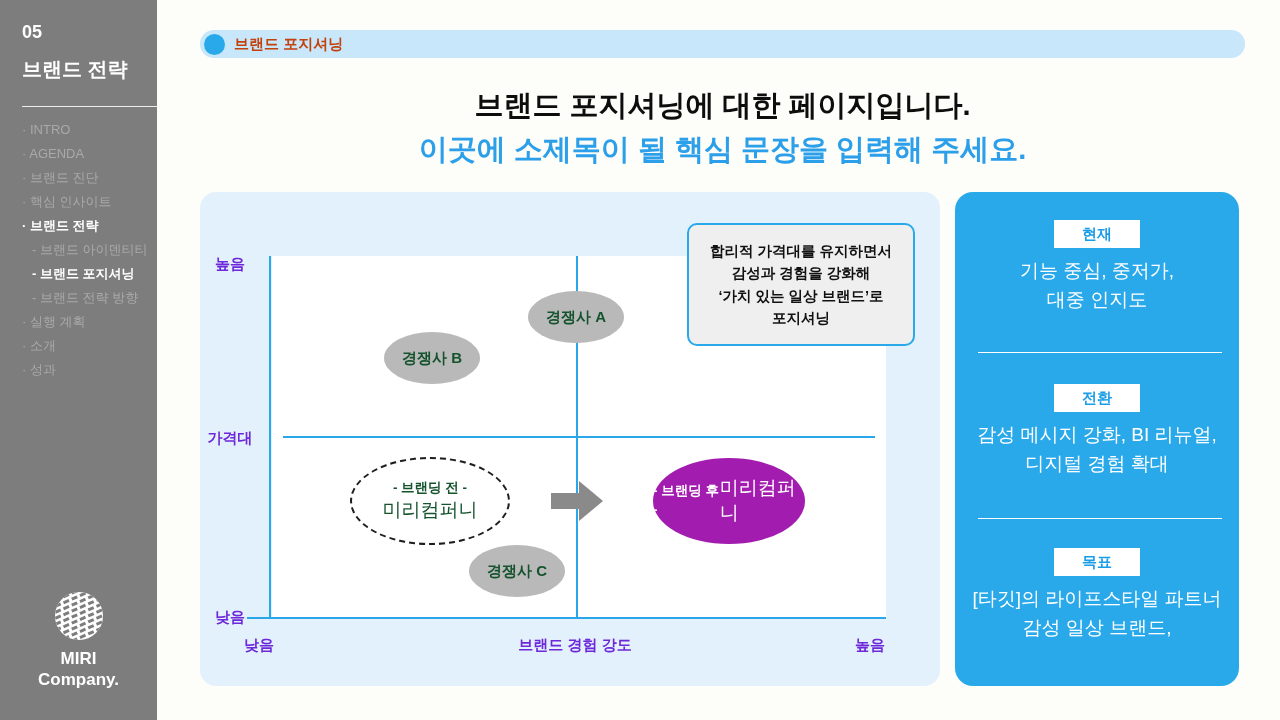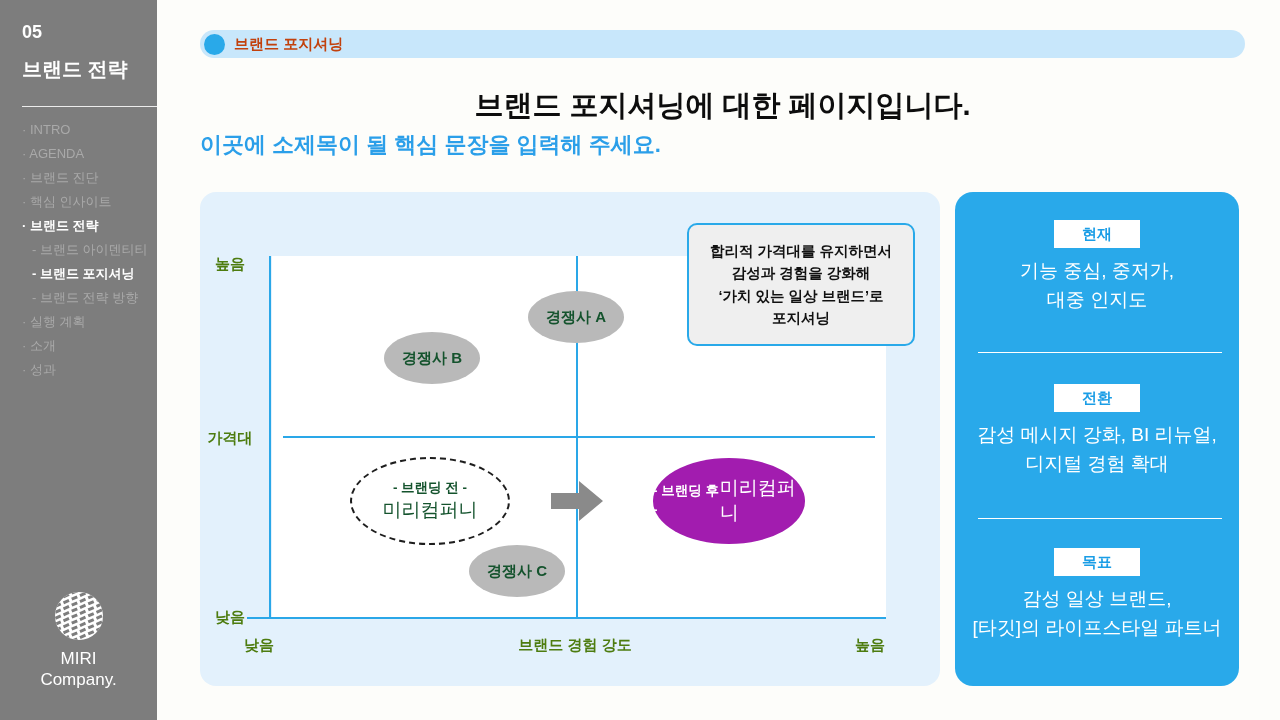--- a/index.html
+++ b/index.html
@@ -13,37 +13,37 @@
   .sidebar { position:absolute; left:0; top:0; width:157px; height:720px; background:#7d7d7d; color:#fff; }
   .sb-num   { position:absolute; left:22px; top:22px;  font-size:18px; font-weight:700; }
   .sb-title { position:absolute; left:22px; top:56px;  font-size:20px; font-weight:700; }
   .sb-divider { position:absolute; left:22px; top:106px; width:135px; height:0; border:none; border-top:1.5px solid #ececec; }
   .sb-menu { position:absolute; left:22px; top:118px; display:flex; flex-direction:column; }
   .sb-item { height:24px; line-height:24px; font-size:13px; color:#a9a9a9; white-space:nowrap; cursor:pointer; }
   .sb-item.sub { padding-left:10px; }
   .sb-item.active { color:#ffffff; font-weight:700; }
   .sb-logo { position:absolute; left:0; top:590px; width:157px; text-align:center; }
   .sb-logo svg { display:block; margin:0 auto 6px auto; }
-  .logo-line { font-size:17px; font-weight:400; line-height:1.25; color:#fff; }
+  .logo-line { font-size:17px; font-weight:700; line-height:1.25; color:#fff; }
 
   
   .pill { position:absolute; left:200px; top:30px; width:1045px; height:28px; background:#c8e7fb; border-radius:14px; display:flex; align-items:center; }
   .pill-dot { width:21px; height:21px; border-radius:50%; background:#29a9e9; margin-left:4px; }
   .pill-label { margin-left:9px; font-size:15px; font-weight:700; color:#c2410c;text-align:right; }
   .title1 { position:absolute; left:200px; top:86px;  width:1045px; text-align:center; font-size:29px; font-weight:700; color:#0d0d0d; }
-  .title2 { position:absolute; left:200px; top:130px; width:1045px; font-size:22px; font-weight:700; color:#2b9fe9; }
+  .title2 { position:absolute; left:200px; top:130px; width:1045px; text-align:center; font-size:29px; font-weight:700; color:#2b9fe9; }
 
   
   .map { position:absolute; left:200px; top:192px; width:740px; height:494px; background:#e3f1fc; border-radius:16px; }
   .plot   { position:absolute; left:72px; top:64px;  width:614px; height:362px; background:#ffffff; }
   .axis-y { position:absolute; left:69px; top:64px;  width:2px;  height:362px; background:#2aa7e8; }
   .axis-x { position:absolute; left:47px; top:425px; width:639px; height:2px;  background:#2aa7e8; }
   .mid-v  { position:absolute; left:376px; top:64px; width:2px;  height:362px; background:#2aa7e8; }
   .mid-h  { position:absolute; left:83px; top:244px; width:592px; height:2px;  background:#2aa7e8; }
-  .axlabel { position:absolute; font-size:15px; font-weight:700; color:#4d7c0f; text-align:center; height:22px; line-height:22px; }
+  .axlabel { position:absolute; font-size:15px; font-weight:700; color:#6d28d9; text-align:center; height:22px; line-height:22px; }
   .yl-top { left:0;  top:61px;  width:60px; }
   .yl-mid { left:0;  top:235px; width:60px; }
   .yl-bot { left:0;  top:414px; width:60px; }
   .xl-left  { left:29px;  top:442px; width:60px; }
   .xl-mid   { left:275px; top:442px; width:200px; }
   .xl-right { left:640px; top:442px; width:60px; }
 
   .ell { position:absolute; display:flex; align-items:center; justify-content:center; border-radius:50%; font-weight:700; font-size:15px; color:#14532d; }
   .ell.gray { background:#b9b9b9; width:96px; height:52px; }
   .ellA { left:328px; top:99px; }
@@ -177,18 +177,18 @@
 
     <div class="badge b2">전환</div>
     <div class="ibody t2">
       <div>감성 메시지 강화, BI 리뉴얼,</div>
       <div>디지털 경험 확대</div>
     </div>
     <hr class="idiv d2">
 
     <div class="badge b3">목표</div>
     <div class="ibody t3">
+      <div>[타깃]의 라이프스타일 파트너</div>
       <div>감성 일상 브랜드,</div>
-      <div>[타깃]의 라이프스타일 파트너</div>
     </div>
   </section>
 
 </div>
 
 </body></html>

